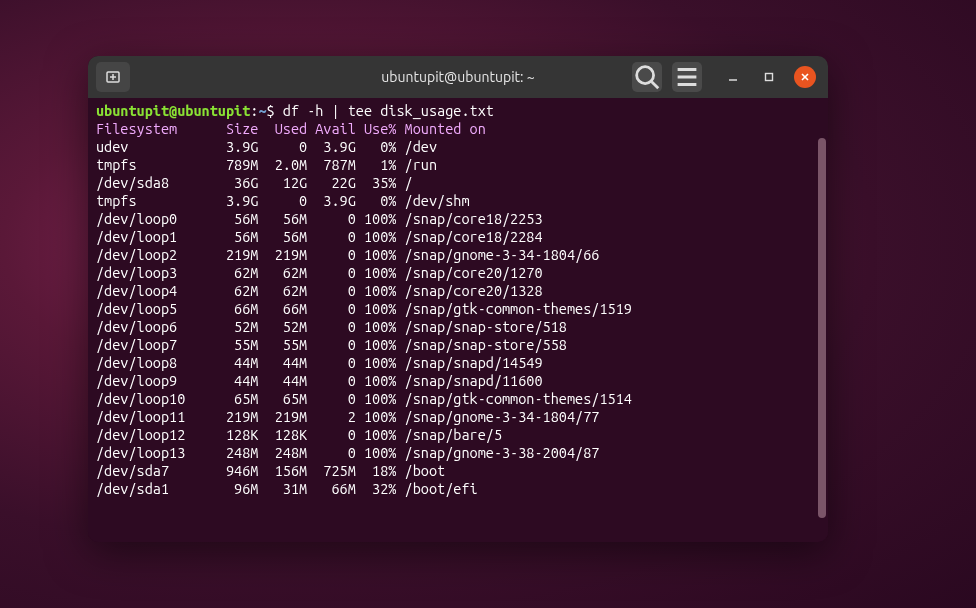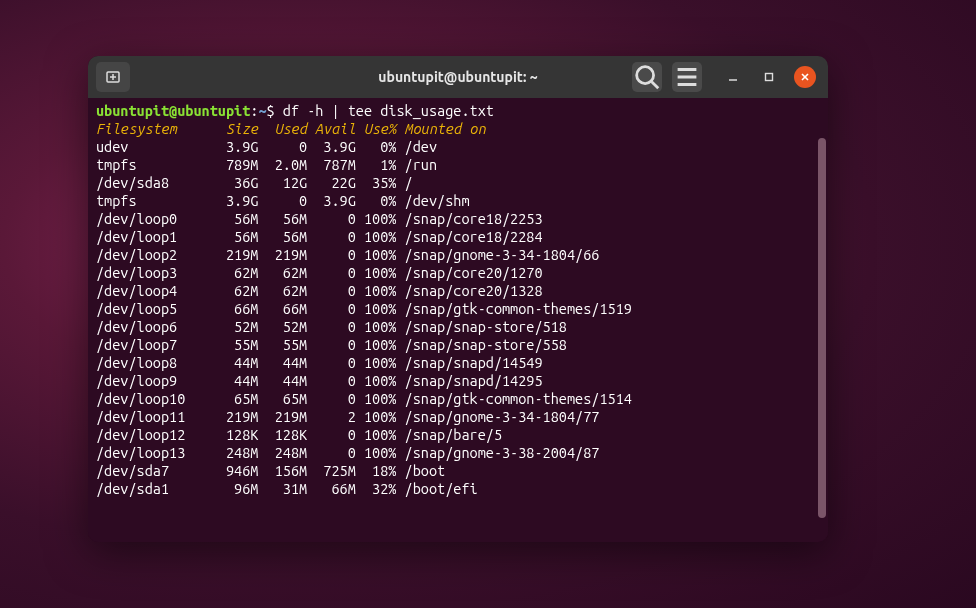--- a/index.html
+++ b/index.html
@@ -57,21 +57,21 @@
       height: 16px;
       fill: #ddd;
     }
     .titlebar-title {
       position: absolute;
       left: 50%;
       transform: translateX(-50%);
       color: #e8e8e8;
       font-family: Ubuntu, sans-serif;
       font-size: 14px;
-      font-weight: 700;
+      font-weight: 400;
     }
     .titlebar-right {
       margin-left: auto;
       display: flex;
       align-items: center;
       gap: 10px;
     }
     .titlebar-action {
       width: 30px;
       height: 30px;
@@ -140,22 +140,21 @@
     }
     .command {
       color: #ffffff;
     }
     .output-line {
       white-space: pre;
       color: #ffffff;
     }
     .header-line {
       white-space: pre;
-      color: #eab308;
-      font-style: italic;
+      color: #f0abfc;
     }
   </style>
 </head>
 <body>
 
 <div class="terminal-window">
   <div class="titlebar">
     <div class="titlebar-left">
       <div class="titlebar-btn new-tab">
         <svg viewBox="0 0 16 16">
@@ -210,21 +209,21 @@
         <div class="output-line">tmpfs           3.9G     0  3.9G   0% /dev/shm</div>
         <div class="output-line">/dev/loop0       56M   56M     0 100% /snap/core18/2253</div>
         <div class="output-line">/dev/loop1       56M   56M     0 100% /snap/core18/2284</div>
         <div class="output-line">/dev/loop2      219M  219M     0 100% /snap/gnome-3-34-1804/66</div>
         <div class="output-line">/dev/loop3       62M   62M     0 100% /snap/core20/1270</div>
         <div class="output-line">/dev/loop4       62M   62M     0 100% /snap/core20/1328</div>
         <div class="output-line">/dev/loop5       66M   66M     0 100% /snap/gtk-common-themes/1519</div>
         <div class="output-line">/dev/loop6       52M   52M     0 100% /snap/snap-store/518</div>
         <div class="output-line">/dev/loop7       55M   55M     0 100% /snap/snap-store/558</div>
         <div class="output-line">/dev/loop8       44M   44M     0 100% /snap/snapd/14549</div>
-        <div class="output-line">/dev/loop9       44M   44M     0 100% /snap/snapd/14295</div>
+        <div class="output-line">/dev/loop9       44M   44M     0 100% /snap/snapd/11600</div>
         <div class="output-line">/dev/loop10      65M   65M     0 100% /snap/gtk-common-themes/1514</div>
         <div class="output-line">/dev/loop11     219M  219M     2 100% /snap/gnome-3-34-1804/77</div>
         <div class="output-line">/dev/loop12     128K  128K     0 100% /snap/bare/5</div>
         <div class="output-line">/dev/loop13     248M  248M     0 100% /snap/gnome-3-38-2004/87</div>
         <div class="output-line">/dev/sda7       946M  156M  725M  18% /boot</div>
         <div class="output-line">/dev/sda1        96M   31M   66M  32% /boot/efi</div>
       </div>
     <div class="scrollbar"></div>
   </div>
 </div>

